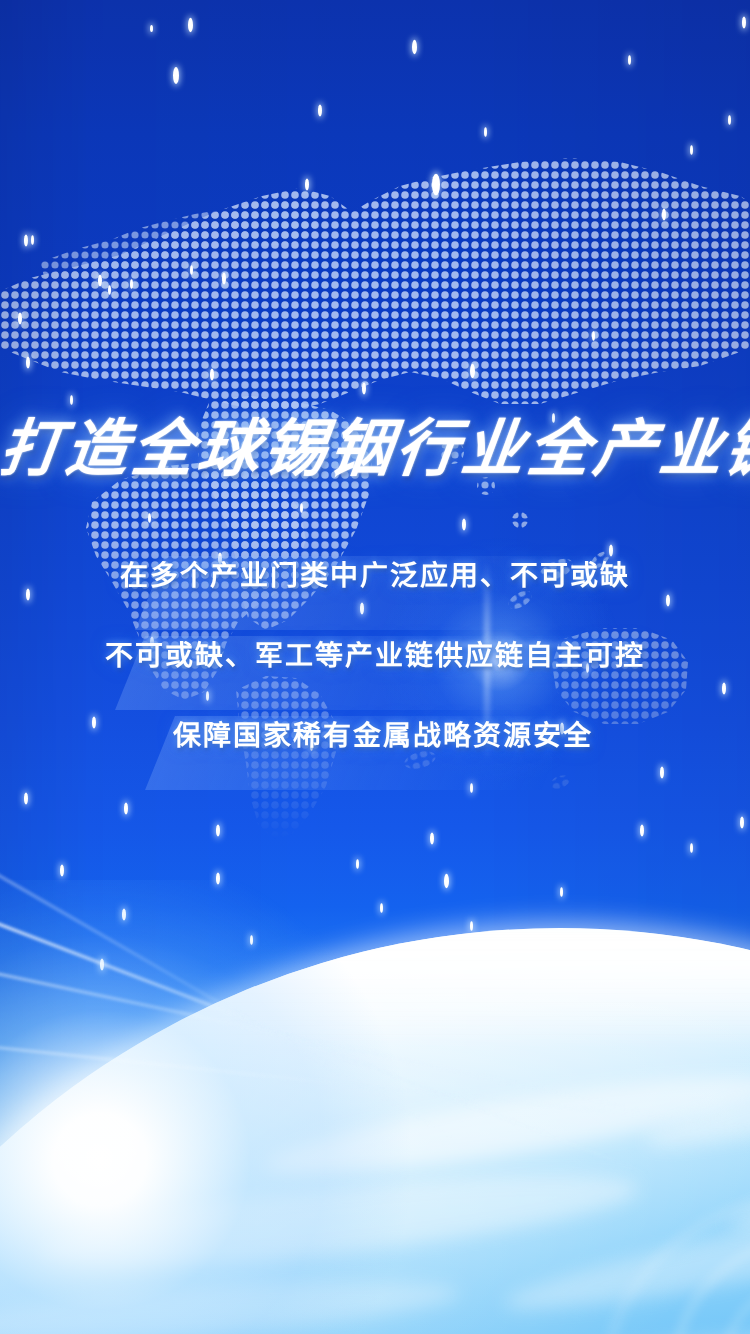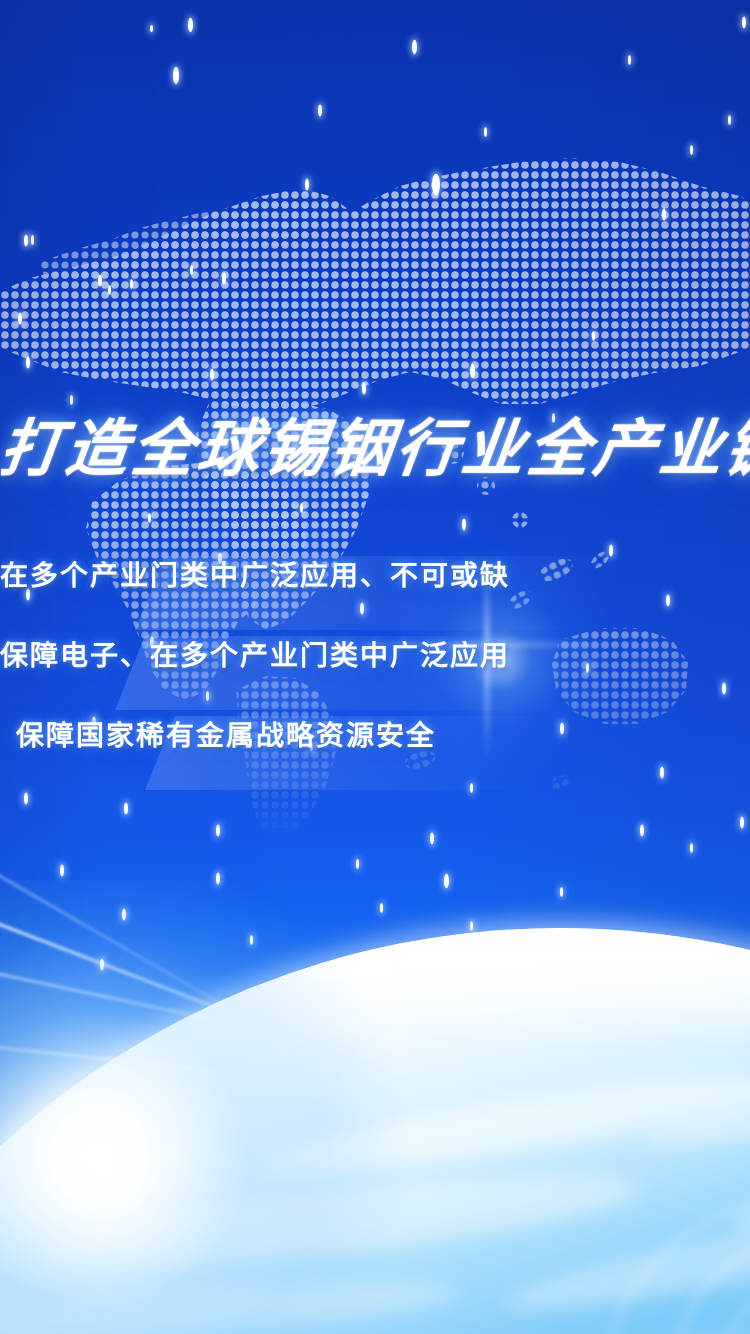--- a/index.html
+++ b/index.html
@@ -203,20 +203,21 @@
       0 0 2px rgba(255,255,255,.9),
       0 0 14px rgba(160,205,255,.75),
       0 0 30px rgba(90,160,255,.55),
       2px 3px 5px rgba(0,25,90,.45);
     transform:skewX(-7deg);
   }
 
   .sub{
     position:absolute;
     left:0;right:0;
+    text-align:center;
     color:#ffffff;
     font-size:28px;
     font-weight:700;
     letter-spacing:2px;
     line-height:1;
     white-space:nowrap;
     text-shadow:
       0 0 6px rgba(120,180,255,.8),
       0 0 16px rgba(60,130,245,.6),
       1px 2px 4px rgba(0,25,90,.55);
@@ -371,21 +372,21 @@
   <div class="banner" style="left:130px;top:636px;width:450px;"></div>
   <div class="banner" style="left:160px;top:716px;width:400px;"></div>
 
   <div class="burst"></div>
   <div class="burst-ray"></div>
   <div class="burst-ray h"></div>
 
   <div class="title">打造全球锡铟行业全产业链链主</div>
 
   <div class="sub" id="sub1">在多个产业门类中广泛应用、不可或缺</div>
-  <div class="sub" id="sub2">保障电子、在多个产业门类中广泛应用</div>
+  <div class="sub" id="sub2">不可或缺、军工等产业链供应链自主可控</div>
   <div class="sub" id="sub3">保障国家稀有金属战略资源安全</div>
 
   <div class="earth">
     <div class="earth-atmo"></div>
 
     <div class="cloud" style="left:520px;top:170px;width:520px;height:54px;transform:rotate(-9deg);"></div>
     <div class="cloud" style="left:900px;top:140px;width:460px;height:44px;transform:rotate(-13deg);opacity:.75;"></div>
     <div class="cloud" style="left:300px;top:260px;width:600px;height:64px;transform:rotate(-6deg);opacity:.7;"></div>
     <div class="cloud" style="left:760px;top:300px;width:540px;height:48px;transform:rotate(-11deg);opacity:.6;"></div>
     <div class="cloud" style="left:200px;top:360px;width:520px;height:46px;transform:rotate(-4deg);opacity:.55;"></div>

